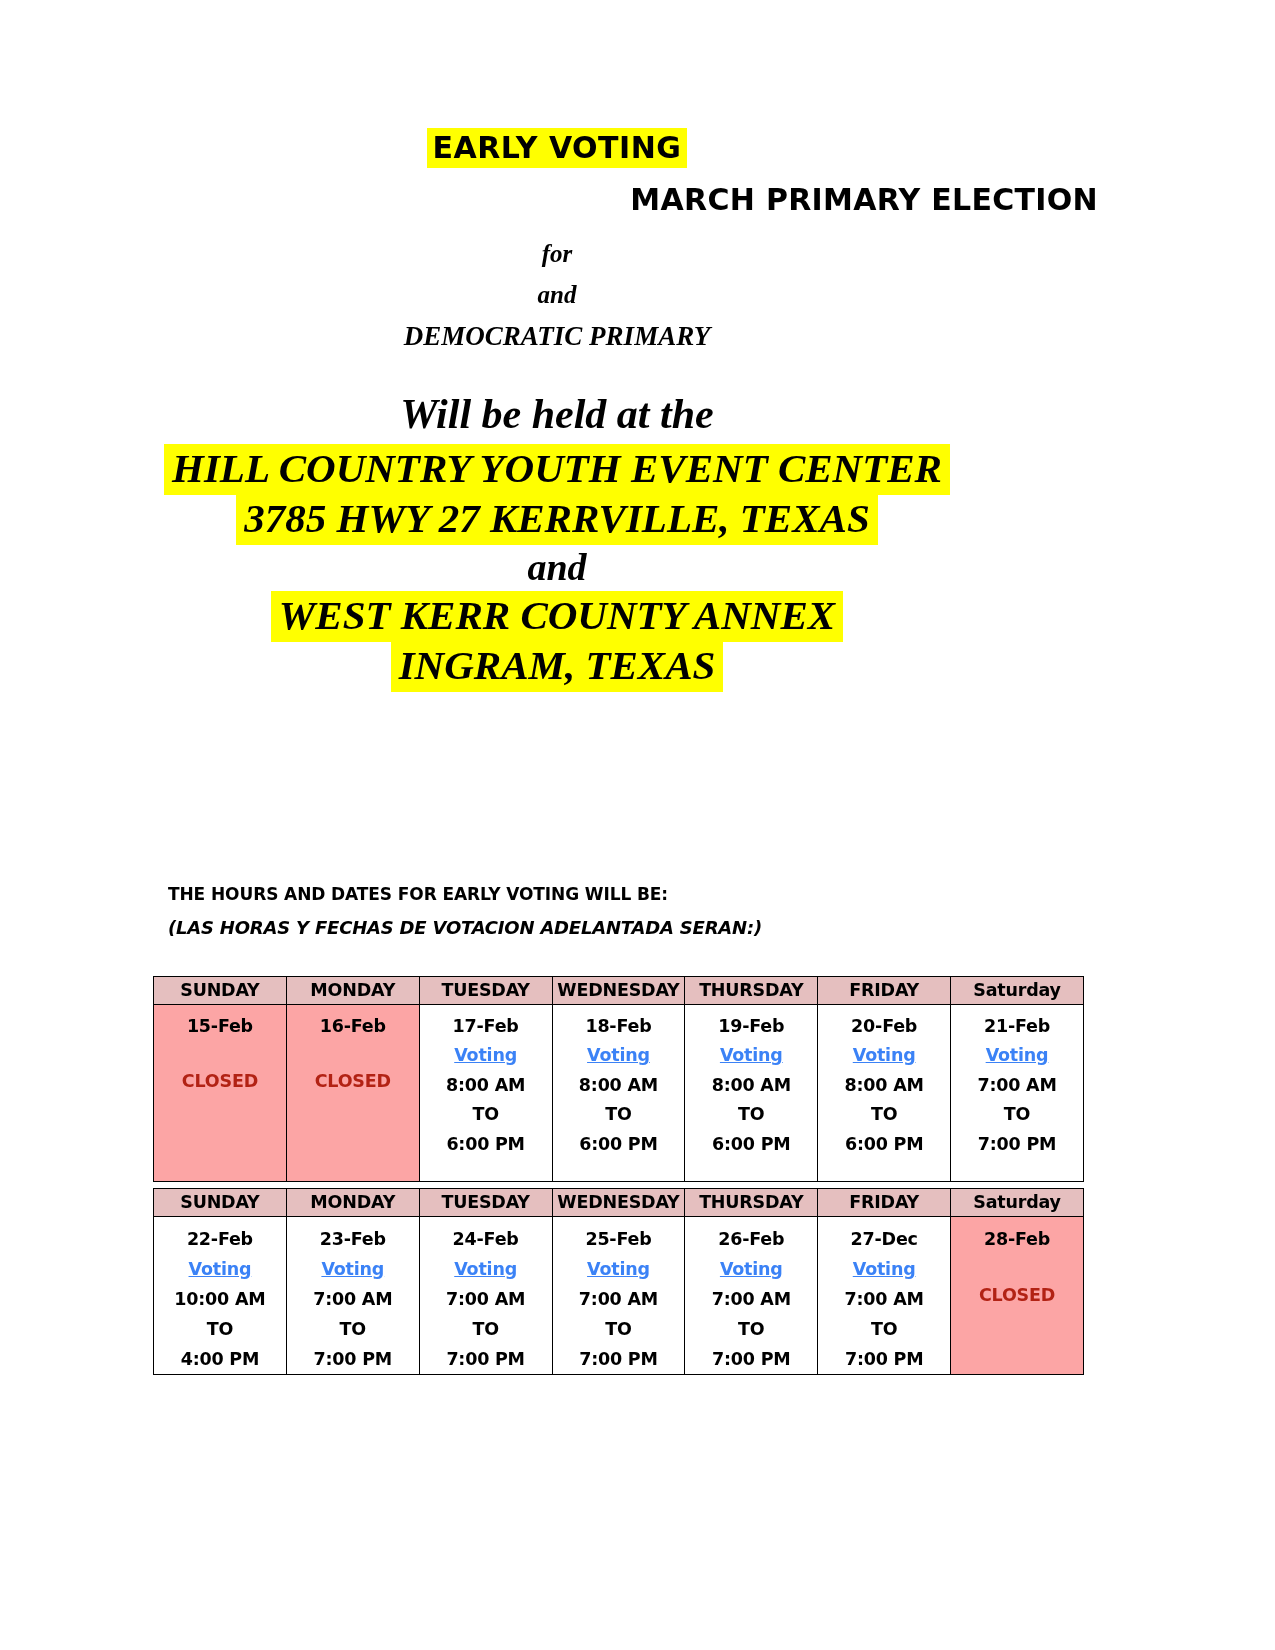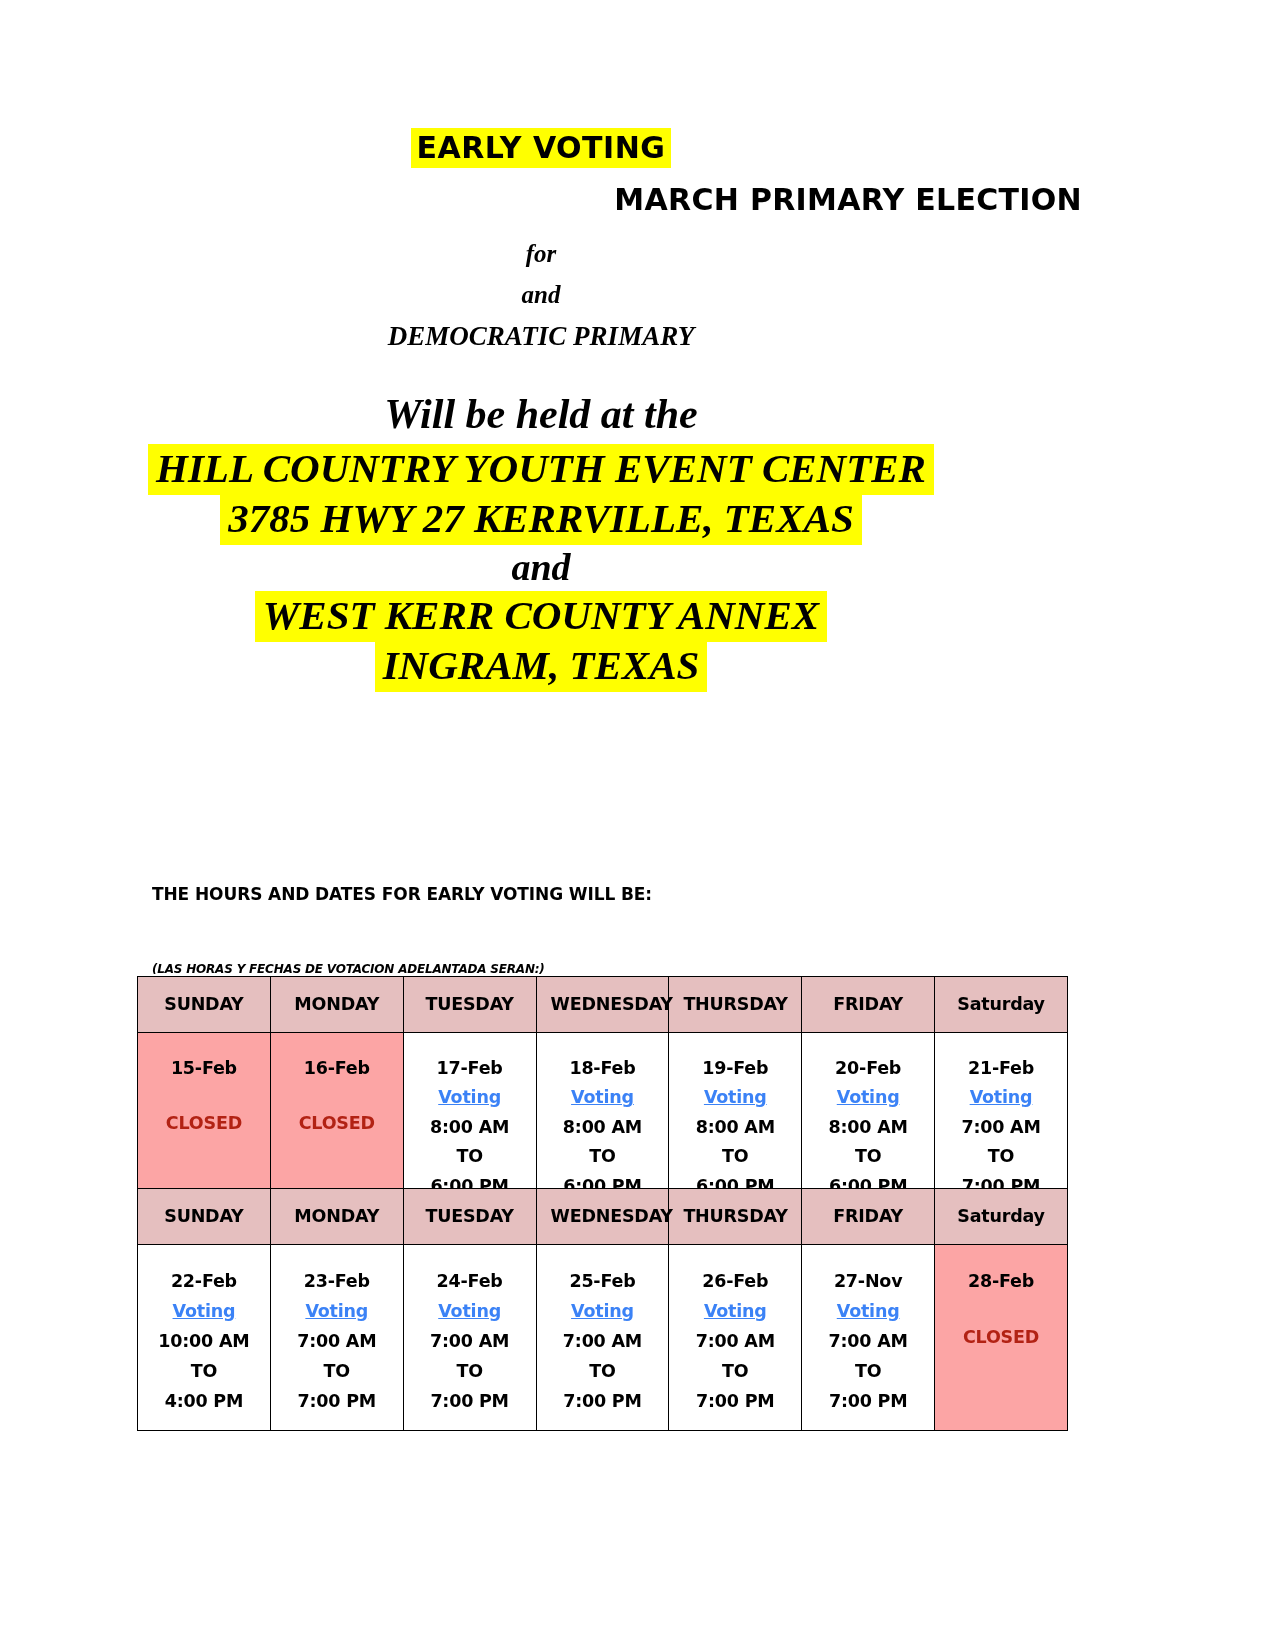--- a/index.html
+++ b/index.html
@@ -14,20 +14,21 @@
     color: #000000;
     position: relative;
     overflow: hidden;
   }
 
   .page {
     position: relative;
     width: 1082px;
     height: 1650px;
     box-sizing: border-box;
+    margin-left: 16px;
   }
 
   
   .head-block {
     text-align: center;
     padding-top: 133px;
   }
 
   .hl {
     background: #FFFF00;
@@ -96,43 +97,43 @@
     left: 152px;
     top: 884px;
     font-family: "DejaVu Sans", sans-serif;
     font-weight: bold;
     font-size: 17px;
     letter-spacing: -0.1px;
   }
   .hours-label-es {
     position: absolute;
     left: 152px;
-    top: 962px;
+    top: 917px;
     font-family: "DejaVu Sans", sans-serif;
     font-weight: bold;
     font-style: italic;
-    font-size: 12px;
+    font-size: 18px;
     letter-spacing: -0.2px;
   }
 
   
   .cal {
     position: absolute;
     left: 137px;
     width: 931px;
     border-collapse: collapse;
     table-layout: fixed;
     font-family: "DejaVu Sans", sans-serif;
   }
   #cal-1 { top: 976px; }
   #cal-2 { top: 1188px; }
 
   .cal td, .cal th {
     border: 1.5px solid #000000;
-    padding: 14px;
+    padding: 0;
     text-align: center;
     vertical-align: top;
   }
 
   .cal th {
     background: #E5BFBF;
     font-weight: bold;
     font-size: 17.5px;
     height: 27px;
     line-height: 27px;
@@ -328,21 +329,21 @@
             <div class="cell-inner">
               <span class="date-line">26-Feb</span>
               <span class="voting-link">Voting</span>
               <span class="time-line">7:00 AM</span>
               <span class="time-line">TO</span>
               <span class="time-line">7:00 PM</span>
             </div>
           </td>
           <td>
             <div class="cell-inner">
-              <span class="date-line">27-Nov</span>
+              <span class="date-line">27-Dec</span>
               <span class="voting-link">Voting</span>
               <span class="time-line">7:00 AM</span>
               <span class="time-line">TO</span>
               <span class="time-line">7:00 PM</span>
             </div>
           </td>
           <td class="closed-cell">
             <div class="cell-inner">
               <span class="date-line">28-Feb</span>
               <span class="closed-text">CLOSED</span>

